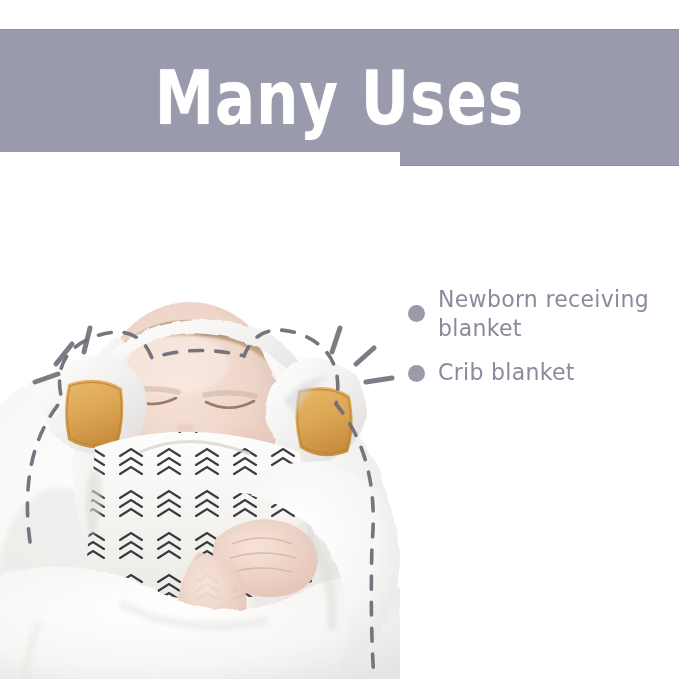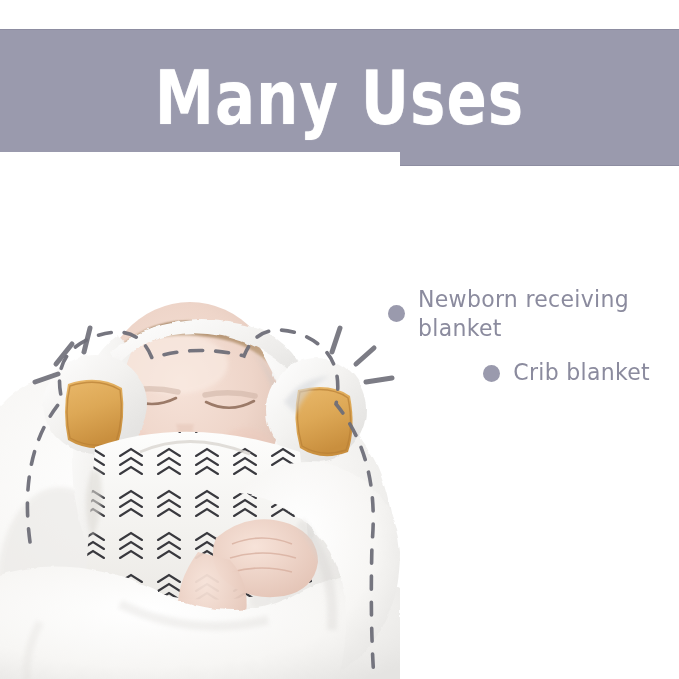--- a/index.html
+++ b/index.html
@@ -35,22 +35,22 @@
 
   
   .photo{
     position:absolute;left:0;top:152px;width:400px;height:527px;
     overflow:hidden;background:#ffffff;
   }
   .photo svg{position:absolute;left:0;top:0;width:400px;height:527px;}
 
   
   .uses-list{
-    position:absolute;left:388px;top:286px;width:262px;
-    display:flex;flex-direction:column;align-items:flex-end;
+    position:absolute;left:408px;top:286px;width:262px;
+    display:flex;flex-direction:column;
   }
   .use-item{
     display:flex;align-items:center;
     margin-bottom:18px;
   }
   .use-item:last-child{margin-bottom:0;}
   .bullet{
     flex:0 0 auto;
     width:17px;height:17px;border-radius:50%;
     background:#9a9aad;

